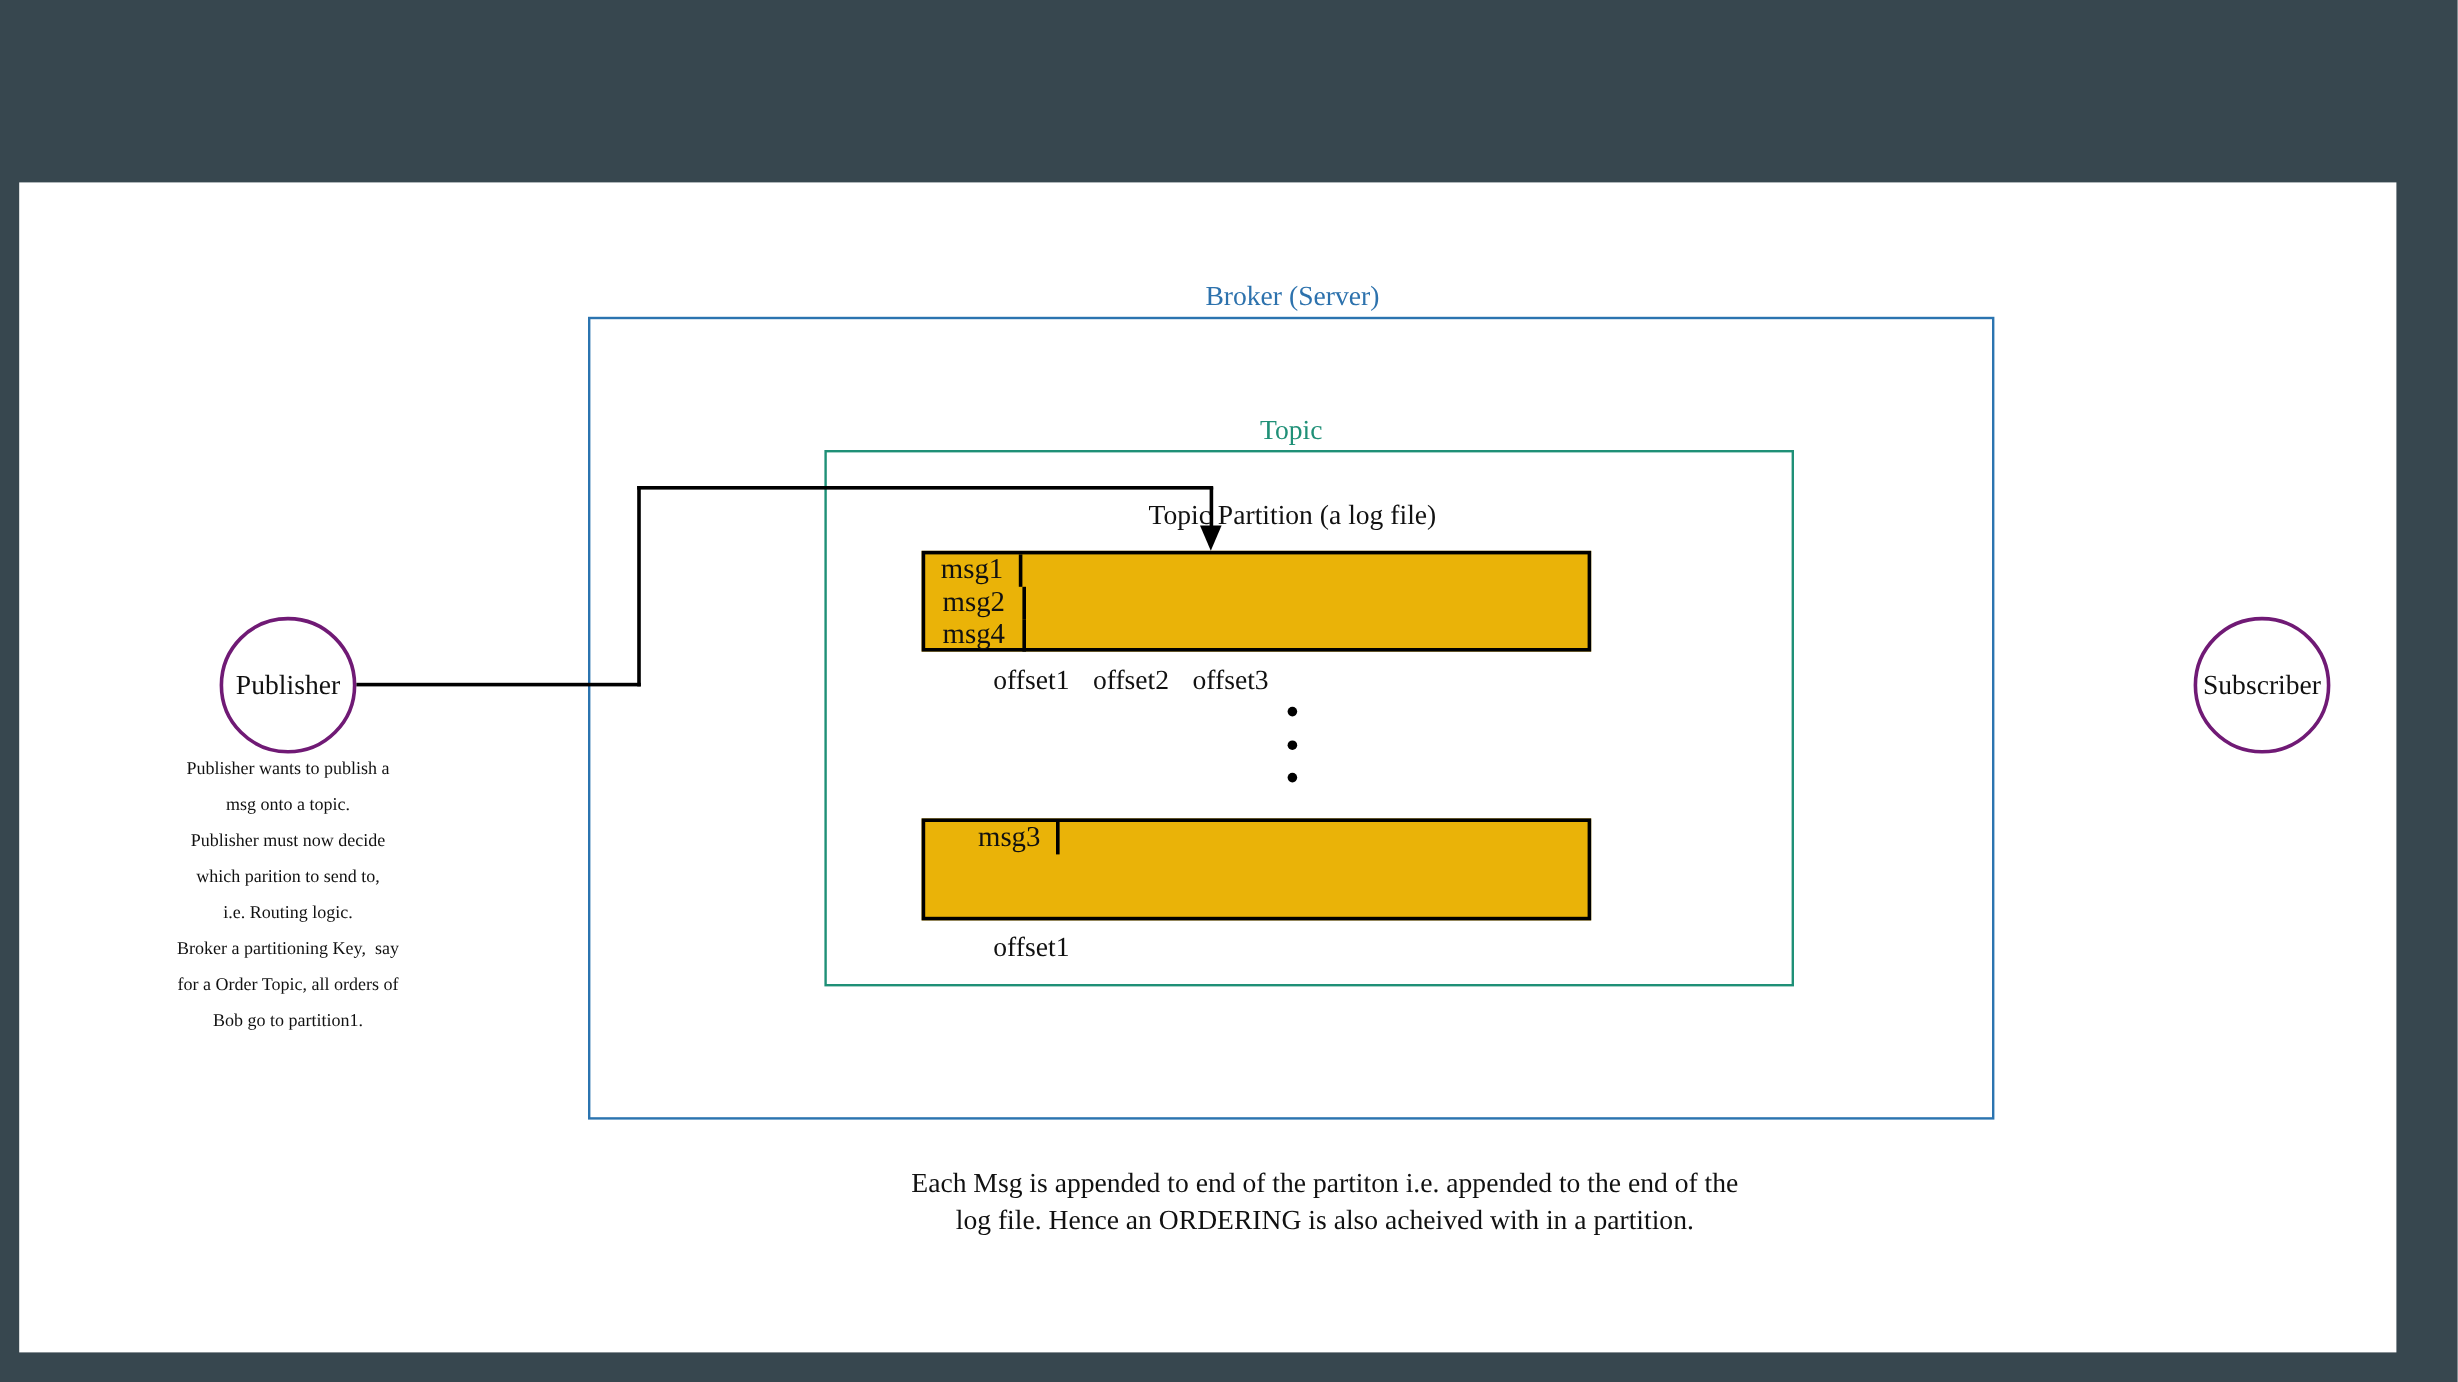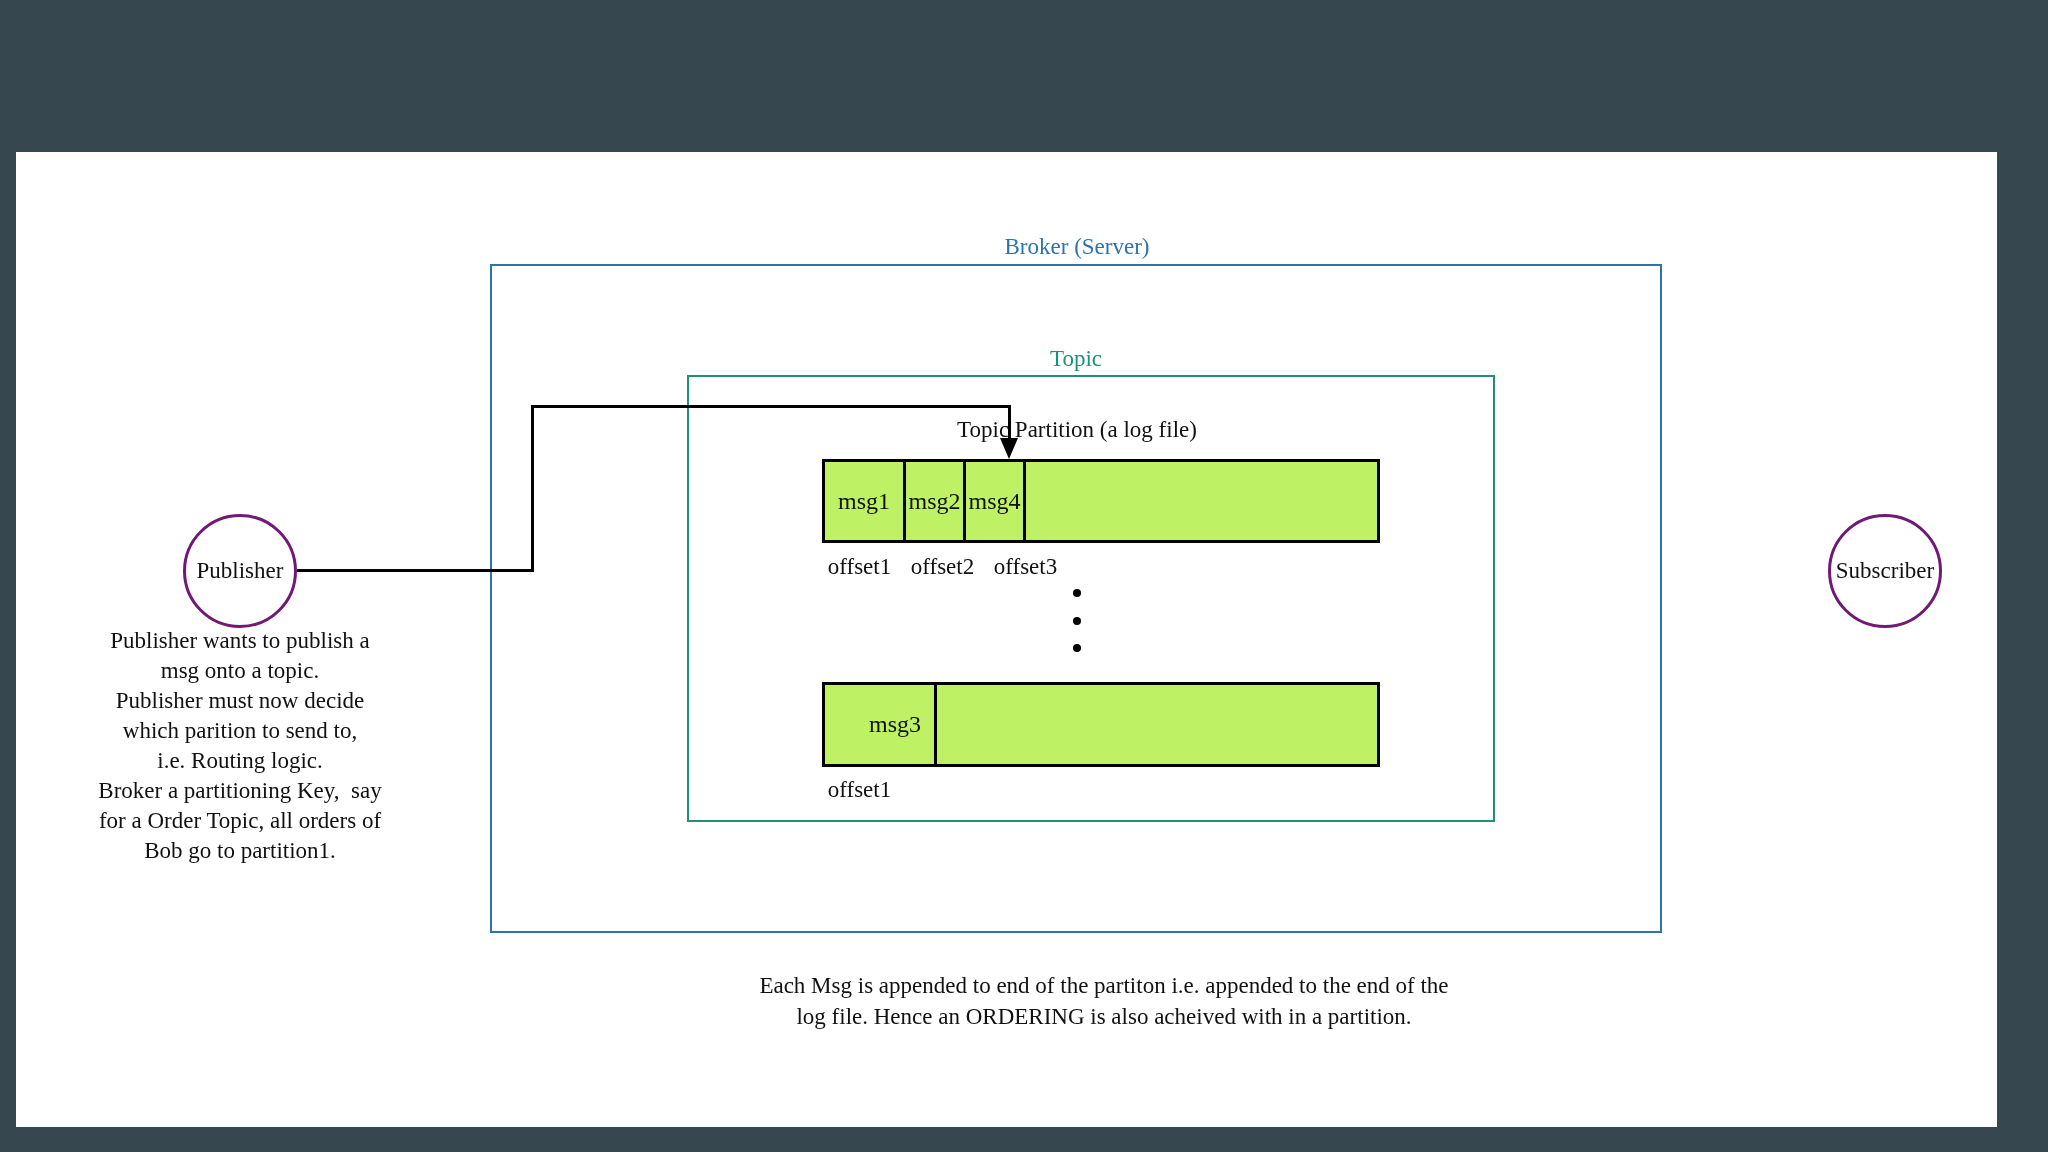--- a/index.html
+++ b/index.html
@@ -52,40 +52,41 @@
   .topic-label {
     left: 860px; top: 192px; width: 400px;
     color: #1f9077;
   }
   .partition-title {
     left: 861px; top: 263px; width: 400px;
   }
   
   .part-row {
     position: absolute;
-    left: 806px;
+    left: 752px;
     width: 558px;
     border: 3px solid #000000;
     box-sizing: border-box;
     display: flex;
-    background: #bef264;
+    background: #eab308;
+    flex-direction: column;
   }
   .row1 { top: 307px; height: 84px; }
   .row2 { top: 530px; height: 85px; padding-left: 31px; }
   .cell {
     box-sizing: border-box;
     display: flex;
     align-items: center;
     justify-content: center;
     font-size: 24px;
     color: #111111;
     border-right: 3px solid #000000;
   }
   .cell.w1 { width: 81px; }
-  .cell.w2 { width: 60px; }
+  .cell.w2 { width: 84px; }
   .cell.last {
     flex: 1;
     border-right: none;
   }
   
   .offset-strip {
     position: absolute;
     left: 802px;
     display: flex;
   }
@@ -135,21 +136,21 @@
     border-left: 9px solid transparent;
     border-right: 9px solid transparent;
     border-top: 21px solid #000000;
   }
   
   .pub-note {
     position: absolute;
     left: 34px; top: 474px;
     width: 380px;
     text-align: center;
-    font-size: 23px;
+    font-size: 15px;
     line-height: 30px;
     color: #111111;
   }
   .pub-note div { white-space: pre; }
   
   .footer-note {
     position: absolute;
     left: 678px; top: 818px;
     width: 820px;
     text-align: center;

